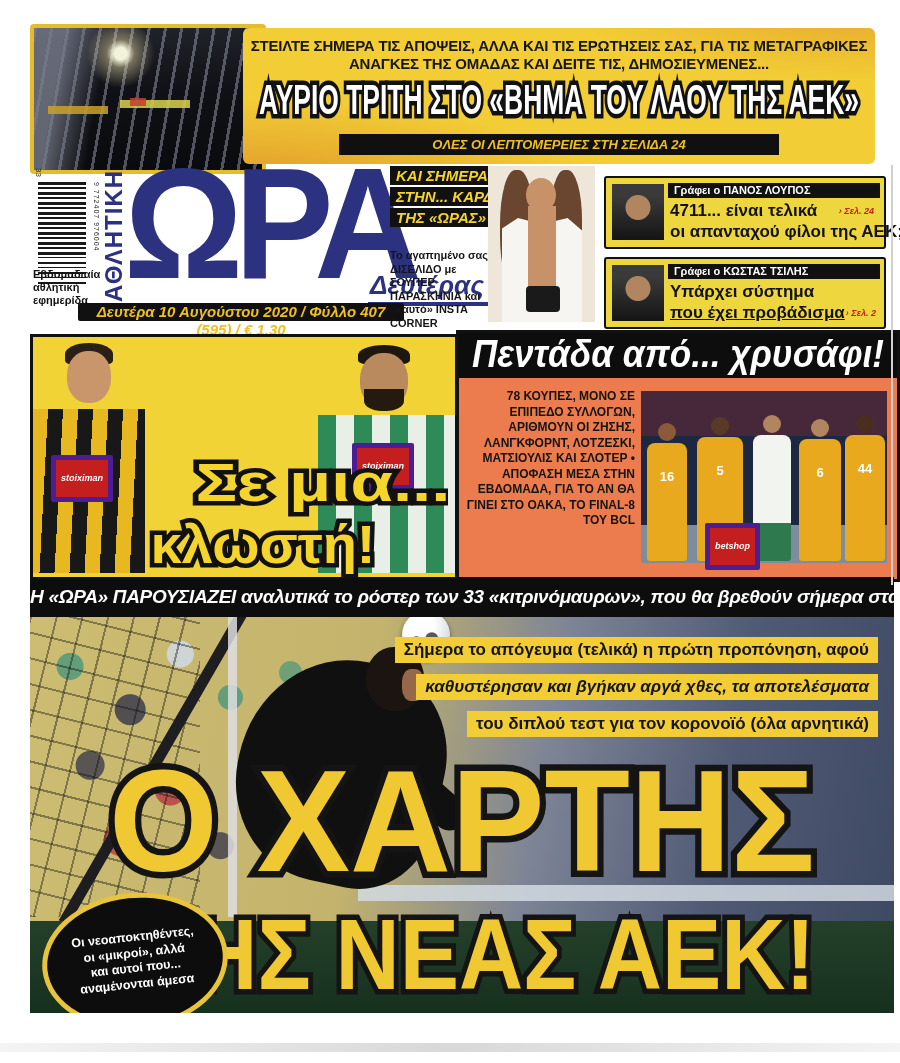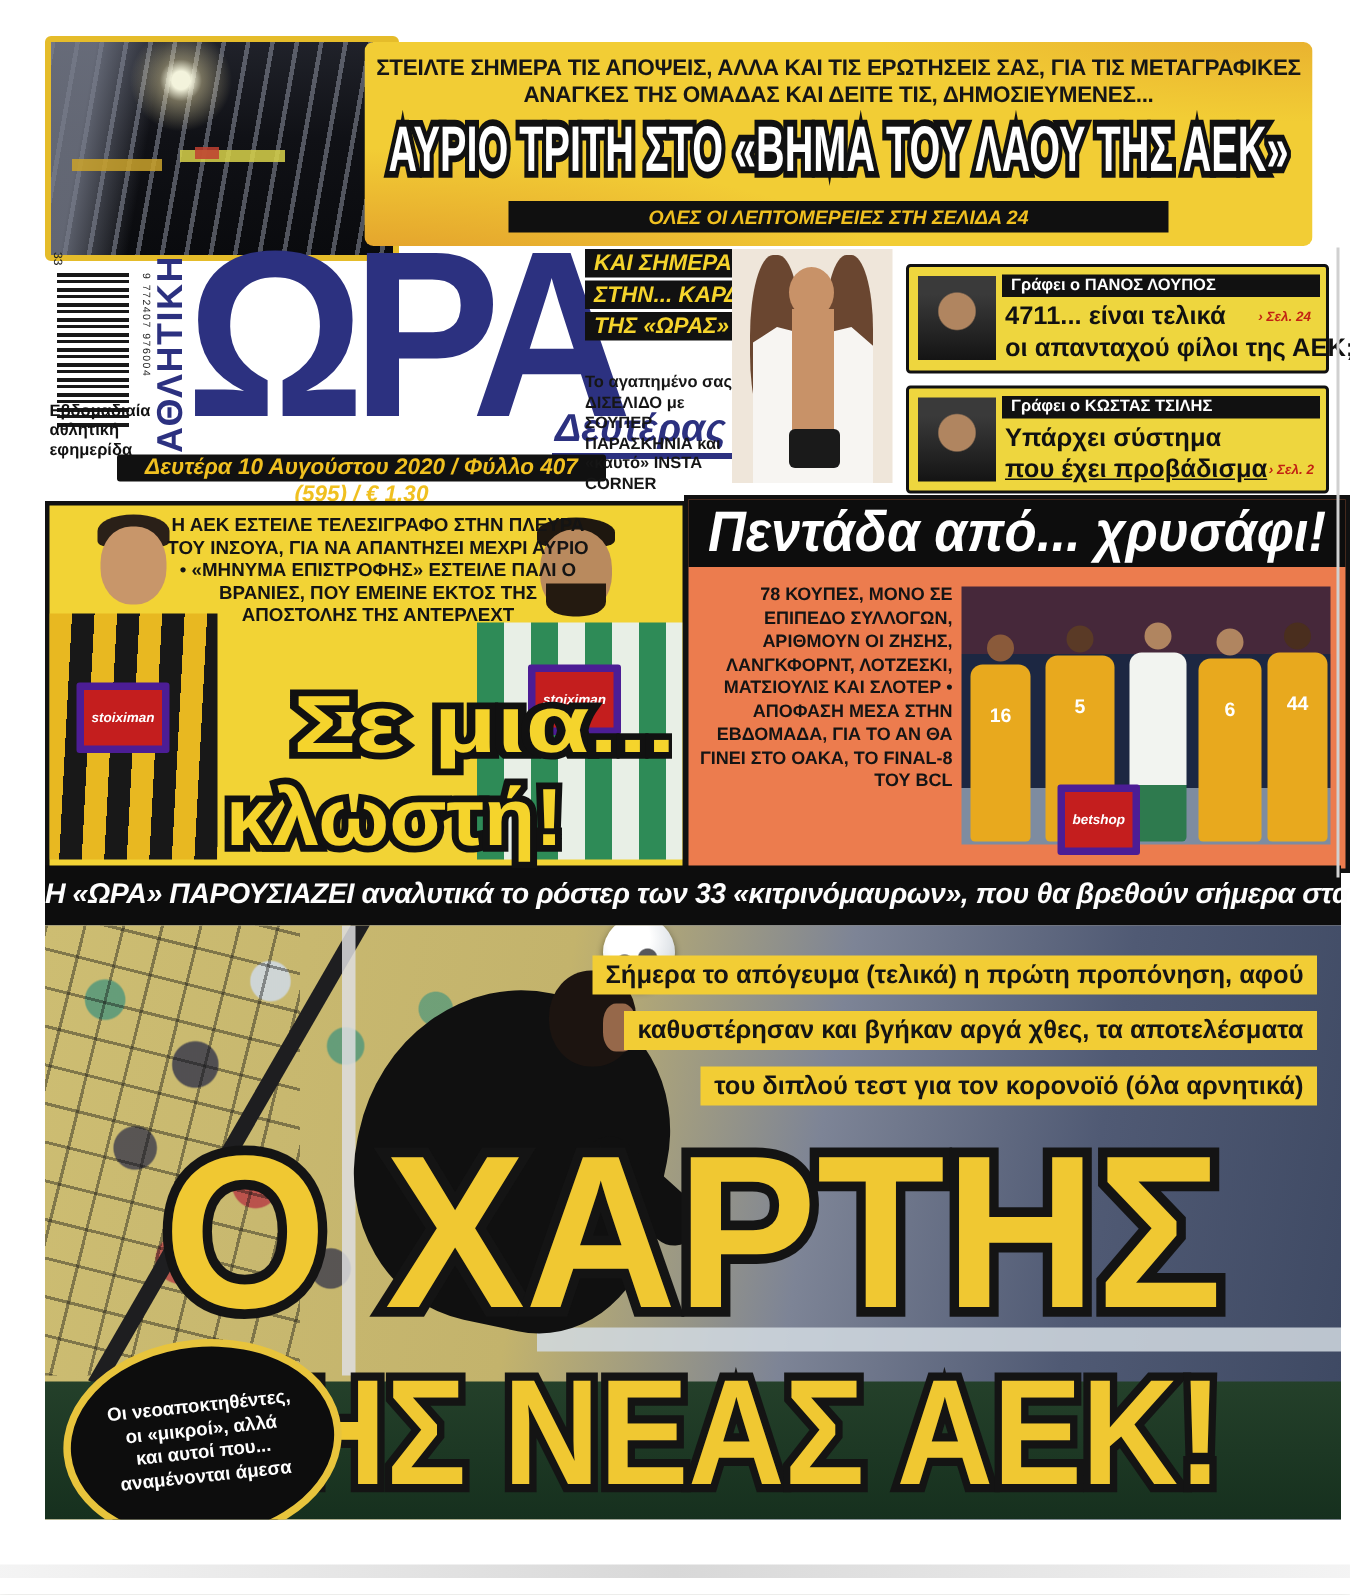--- a/index.html
+++ b/index.html
@@ -222,21 +222,20 @@
       <div id="aek-torso"></div>
       <div class="sponsor-badge" style="left:18px;top:118px;">stoiximan</div>
     </div>
     <div id="pao-player">
       <div id="pao-hair"></div>
       <div id="pao-head"></div>
       <div id="pao-beard"></div>
       <div id="pao-torso"></div>
       <div class="sponsor-badge" style="left:34px;top:106px;">stoiximan</div>
     </div>
-    <div id="left-kicker">Η ΑΕΚ ΕΣΤΕΙΛΕ ΤΕΛΕΣΙΓΡΑΦΟ ΣΤΗΝ ΠΛΕΥΡΑ ΤΟΥ ΙΝΣΟΥΑ, ΓΙΑ ΝΑ ΑΠΑΝΤΗΣΕΙ ΜΕΧΡΙ ΑΥΡΙΟ • «ΜΗΝΥΜΑ ΕΠΙΣΤΡΟΦΗΣ» ΕΣΤΕΙΛΕ ΠΑΛΙ Ο ΒΡΑΝΙΕΣ, ΠΟΥ ΕΜΕΙΝΕ ΕΚΤΟΣ ΤΗΣ ΑΠΟΣΤΟΛΗΣ ΤΗΣ ΑΝΤΕΡΛΕΧΤ</div>
     <svg id="left-headline-svg" width="310" height="130" viewBox="0 0 310 130" xmlns="http://www.w3.org/2000/svg">
       <text x="185" y="52" text-anchor="middle" font-size="54" font-weight="900" fill="#f5d42c" stroke="#111111" stroke-width="9" style="paint-order:stroke" textLength="255" lengthAdjust="spacingAndGlyphs">Σε μια...</text>
       <text x="125" y="114" text-anchor="middle" font-size="54" font-weight="900" fill="#f5d42c" stroke="#111111" stroke-width="9" style="paint-order:stroke" textLength="225" lengthAdjust="spacingAndGlyphs">κλωστή!</text>
     </svg>
   </div>
 
   <div id="right-feature" class="abs">
     <div id="right-headline-bar">
       <svg width="444" height="48" viewBox="0 0 444 48" xmlns="http://www.w3.org/2000/svg">
         <text x="222" y="37" text-anchor="middle" font-size="38" font-weight="900" font-style="italic" fill="#ffffff" textLength="412" lengthAdjust="spacingAndGlyphs">Πεντάδα από... χρυσάφι!</text>
@@ -276,21 +275,21 @@
     <div id="goal-post-white"></div>
     <div id="white-band"></div>
     <div id="pitch"></div>
     <div id="player-body"></div>
     <div id="player-head"></div>
     <div id="player-face"></div>
     <div id="player-arm"></div>
     <div id="ball"></div>
 
     <div class="photo-sub" style="top:20px;">Σήμερα το απόγευμα (τελικά) η πρώτη προπόνηση, αφού</div>
-    <div class="photo-sub" style="top:57px;">καθυστέρησαν και βγήκαν αργά χθες, τα αποτελέσματα</div>
+    <div class="photo-sub" style="top:57px;font-style:italic;">καθυστέρησαν και βγήκαν αργά χθες, τα αποτελέσματα</div>
     <div class="photo-sub" style="top:94px;">του διπλού τεστ για τον κορονοϊό (όλα αρνητικά)</div>
 
     <svg id="main-headline1" width="730" height="165" viewBox="0 0 730 165" xmlns="http://www.w3.org/2000/svg">
       <text x="365" y="138" text-anchor="middle" font-size="145" font-weight="900" fill="#f0c832" stroke="#141414" stroke-width="13" style="paint-order:stroke" textLength="706" lengthAdjust="spacingAndGlyphs">Ο ΧΑΡΤΗΣ</text>
     </svg>
     <svg id="main-headline2" width="700" height="112" viewBox="0 0 700 112" xmlns="http://www.w3.org/2000/svg">
       <text x="350" y="94" text-anchor="middle" font-size="100" font-weight="900" fill="#f0c832" stroke="#141414" stroke-width="11" style="paint-order:stroke" textLength="676" lengthAdjust="spacingAndGlyphs">ΤΗΣ ΝΕΑΣ ΑΕΚ!</text>
     </svg>
 
     <div id="badge-ellipse">

